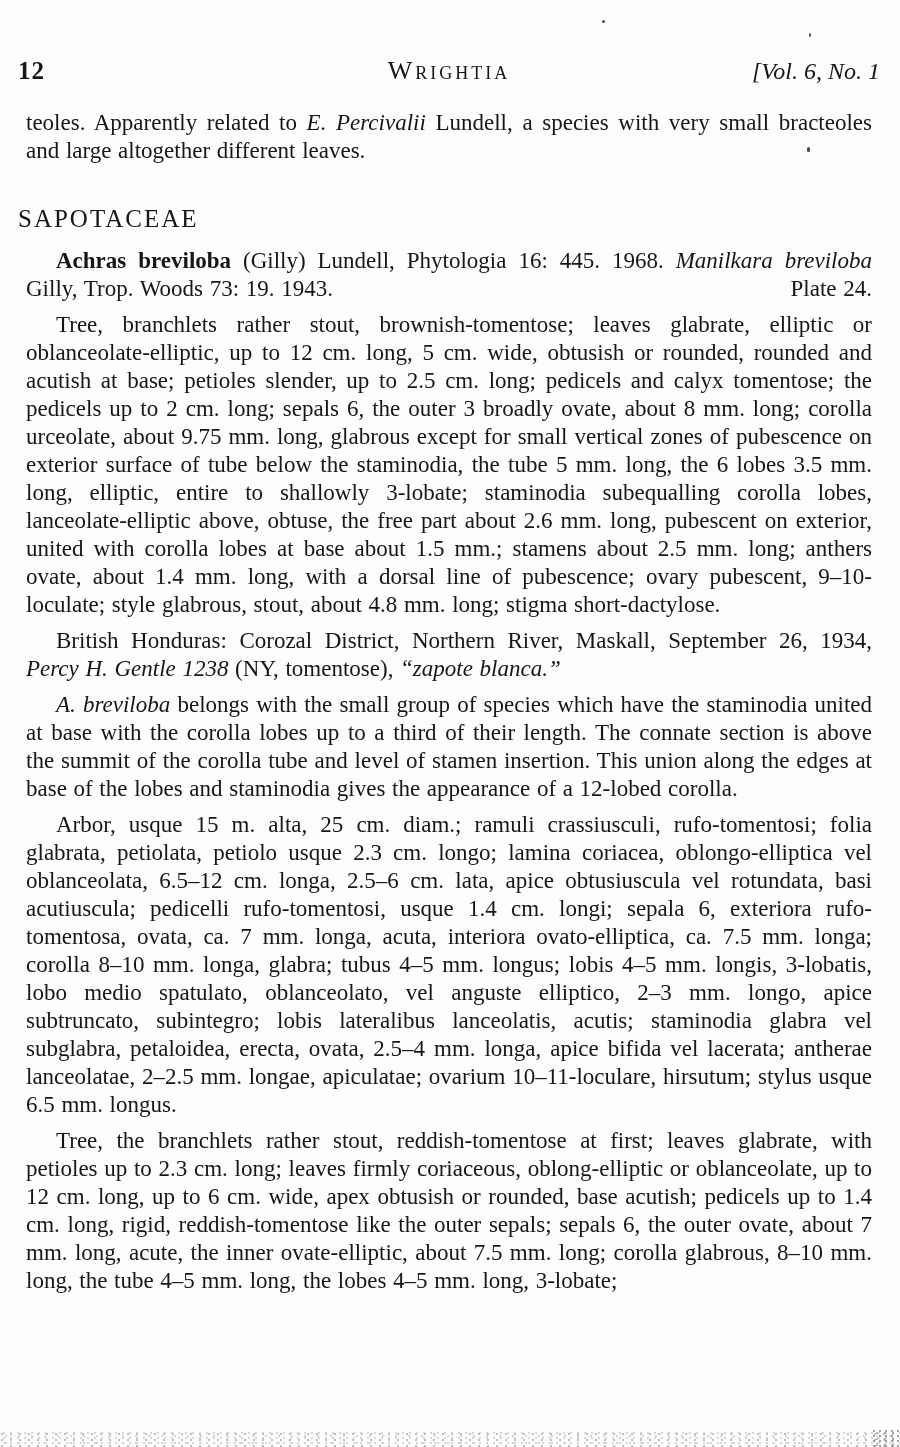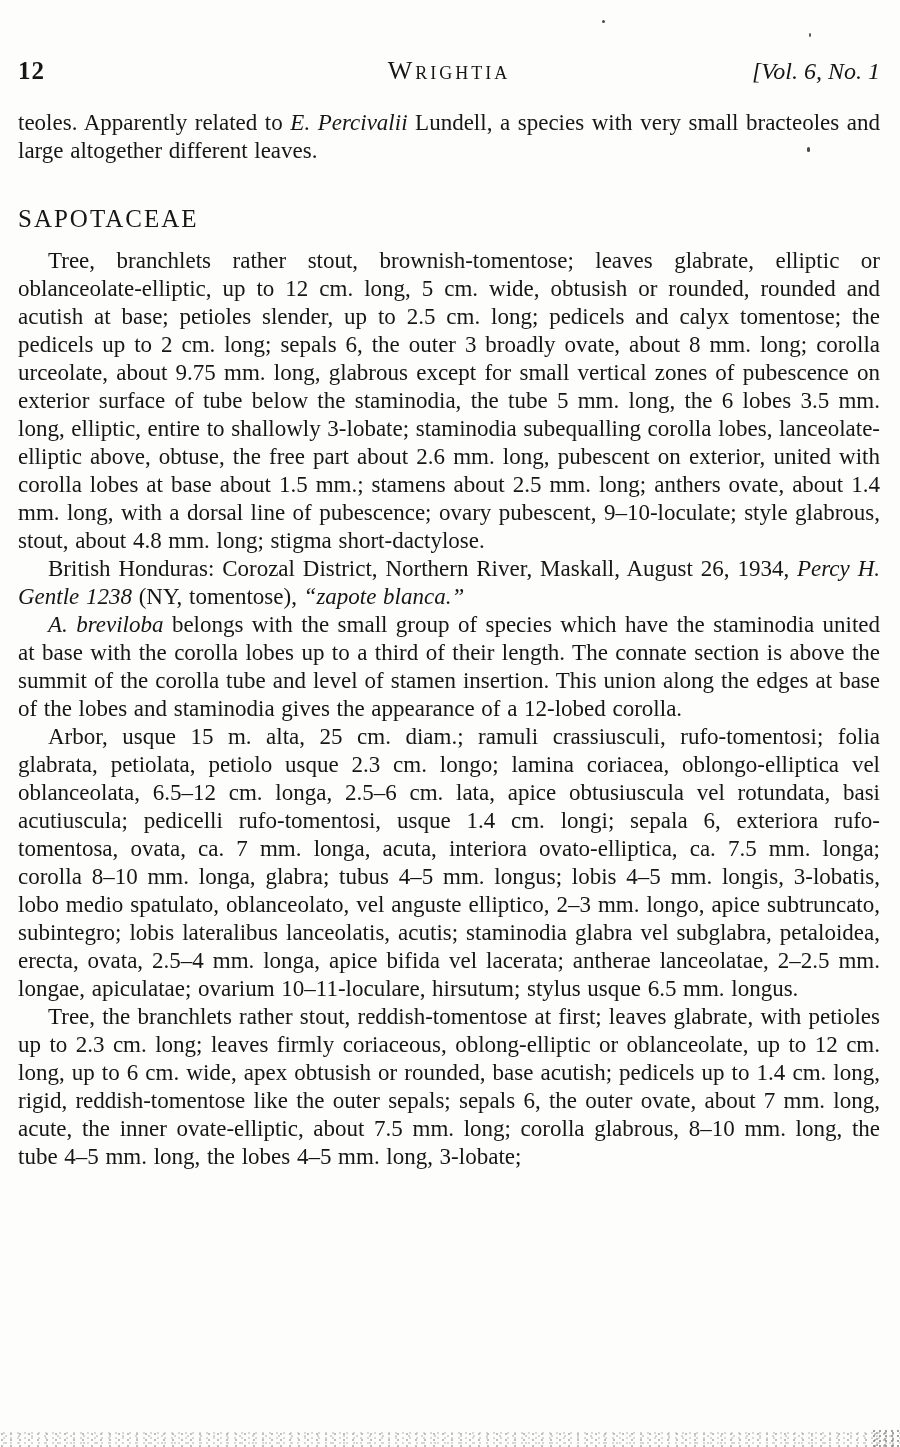--- a/index.html
+++ b/index.html
@@ -40,21 +40,21 @@
   }
   
   .page-body{
     padding:0 20px 0 18px;
     text-align:justify;
     font-size:23px;
     line-height:28px;
     word-spacing:0.04em;
   }
   .page-body > :first-child{margin-top:23px;}
-  .block{margin:0;}
+  .block{margin:8px;}
   .indent{text-indent:30px;}
   .heading{
     text-align:left;
     font-size:25px;
     font-weight:normal;
     letter-spacing:2px;
     margin:40px 0 14px 0;
     text-indent:0;
   }
   .space-before{margin-top:15px;}
@@ -92,22 +92,23 @@
 
   <div class="running-head">
     <span class="page-num">12</span>
     <span class="journal-title">Wrightia</span>
     <span class="volume-ref">[Vol. 6, No. 1</span>
   </div>
 
   <div class="page-body">
       <p class="block"><span class="normal">teoles. Apparently related to </span><span class="italic">E. Percivalii</span><span class="normal"> Lundell, a species with very small bracteoles and large altogether different leaves.</span></p>
       <h2 class="block heading"><span class="normal">SAPOTACEAE</span></h2>
+      <p class="block indent"><span class="bold">Achras breviloba</span><span class="normal"> (Gilly) Lundell, Phytologia 16: 445. 1968. </span><span class="italic">Manilkara breviloba</span><span class="normal"> Gilly, Trop. Woods 73: 19. 1943.</span><span class="plate">Plate 24.</span></p>
       <p class="block indent"><span class="normal">Tree, branchlets rather stout, brownish-tomentose; leaves glabrate, elliptic or oblanceolate-elliptic, up to 12 cm. long, 5 cm. wide, obtusish or rounded, rounded and acutish at base; petioles slender, up to 2.5 cm. long; pedicels and calyx tomentose; the pedicels up to 2 cm. long; sepals 6, the outer 3 broadly ovate, about 8 mm. long; corolla urceolate, about 9.75 mm. long, glabrous except for small vertical zones of pubescence on exterior surface of tube below the staminodia, the tube 5 mm. long, the 6 lobes 3.5 mm. long, elliptic, entire to shallowly 3-lobate; staminodia subequalling corolla lobes, lanceolate-elliptic above, obtuse, the free part about 2.6 mm. long, pubescent on exterior, united with corolla lobes at base about 1.5 mm.; stamens about 2.5 mm. long; anthers ovate, about 1.4 mm. long, with a dorsal line of pubescence; ovary pubescent, 9–10-loculate; style glabrous, stout, about 4.8 mm. long; stigma short-dactylose.</span></p>
-      <p class="block indent"><span class="normal">British Honduras: Corozal District, Northern River, Maskall, August 26, 1934, </span><span class="italic">Percy H. Gentle 1238</span><span class="normal"> (NY, tomentose), </span><span class="italic">“zapote blanca.”</span></p>
+      <p class="block indent"><span class="normal">British Honduras: Corozal District, Northern River, Maskall, September 26, 1934, </span><span class="italic">Percy H. Gentle 1238</span><span class="normal"> (NY, tomentose), </span><span class="italic">“zapote blanca.”</span></p>
       <p class="block indent"><span class="italic">A. breviloba</span><span class="normal"> belongs with the small group of species which have the staminodia united at base with the corolla lobes up to a third of their length. The connate section is above the summit of the corolla tube and level of stamen insertion. This union along the edges at base of the lobes and staminodia gives the appearance of a 12-lobed corolla.</span></p>
       <p class="block indent"><span class="normal">Arbor, usque 15 m. alta, 25 cm. diam.; ramuli crassiusculi, rufo-tomentosi; folia glabrata, petiolata, petiolo usque 2.3 cm. longo; lamina coriacea, oblongo-elliptica vel oblanceolata, 6.5–12 cm. longa, 2.5–6 cm. lata, apice obtusiuscula vel rotundata, basi acutiuscula; pedicelli rufo-tomentosi, usque 1.4 cm. longi; sepala 6, exteriora rufo-tomentosa, ovata, ca. 7 mm. longa, acuta, interiora ovato-elliptica, ca. 7.5 mm. longa; corolla 8–10 mm. longa, glabra; tubus 4–5 mm. longus; lobis 4–5 mm. longis, 3-lobatis, lobo medio spatulato, oblanceolato, vel anguste elliptico, 2–3 mm. longo, apice subtruncato, subintegro; lobis lateralibus lanceolatis, acutis; staminodia glabra vel subglabra, petaloidea, erecta, ovata, 2.5–4 mm. longa, apice bifida vel lacerata; antherae lanceolatae, 2–2.5 mm. longae, apiculatae; ovarium 10–11-loculare, hirsutum; stylus usque 6.5 mm. longus.</span></p>
       <p class="block indent"><span class="normal">Tree, the branchlets rather stout, reddish-tomentose at first; leaves glabrate, with petioles up to 2.3 cm. long; leaves firmly coriaceous, oblong-elliptic or oblanceolate, up to 12 cm. long, up to 6 cm. wide, apex obtusish or rounded, base acutish; pedicels up to 1.4 cm. long, rigid, reddish-tomentose like the outer sepals; sepals 6, the outer ovate, about 7 mm. long, acute, the inner ovate-elliptic, about 7.5 mm. long; corolla glabrous, 8–10 mm. long, the tube 4–5 mm. long, the lobes 4–5 mm. long, 3-lobate;</span></p>
     </div>
 
   <span class="speck speck-1"></span>
   <span class="speck speck-2"></span>
   <span class="speck speck-3"></span>
   <div class="noise-band"></div>
   <div class="corner-smudge"></div>

